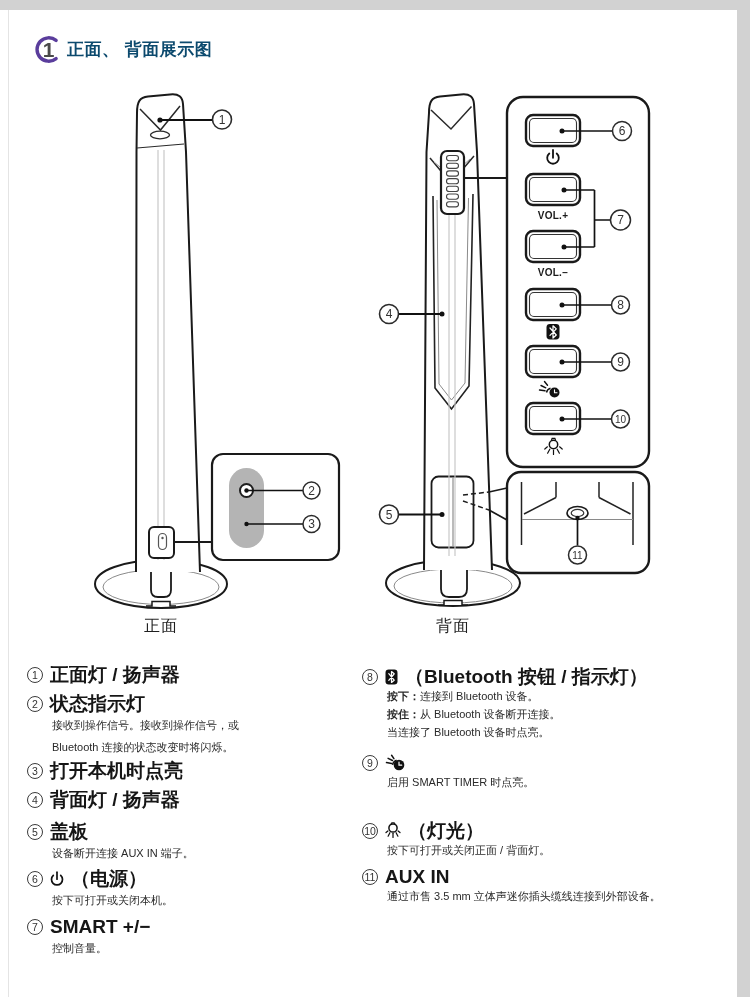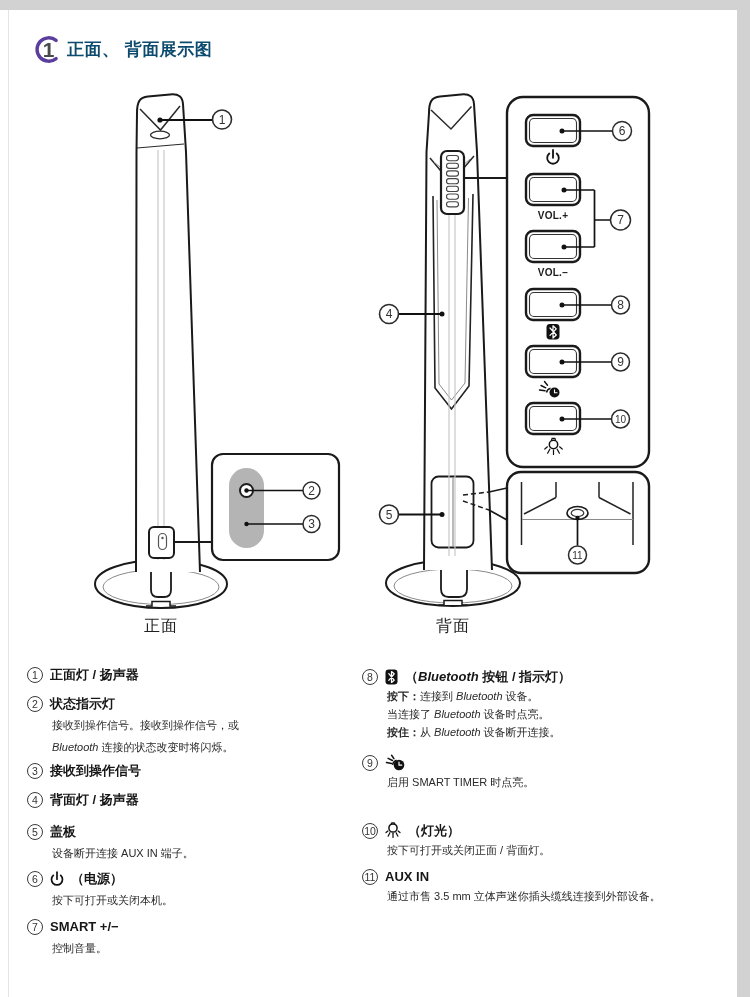--- a/index.html
+++ b/index.html
@@ -23,28 +23,28 @@
   .co2{font-size:10px;fill:#333;text-anchor:middle;}
   .side-label{font-size:16px;fill:#1f1f1f;text-anchor:middle;letter-spacing:1px;}
   .vol-label{font-size:10px;font-weight:bold;fill:#1a1a1a;text-anchor:middle;letter-spacing:.3px;}
 
   
   .entry{position:absolute;width:360px;color:#1c1c1c;}
   .entry.left{left:27px;}
   .entry.right{left:362px;width:375px;}
   .trow{display:flex;align-items:center;gap:7px;height:21px;}
   .cnum{display:inline-flex;align-items:center;justify-content:center;min-width:16px;height:16px;padding:0 1px;border:1.4px solid #3b3b3b;border-radius:50%;font-size:10.5px;color:#333;box-sizing:border-box;flex:0 0 auto;}
-  .etitle{font-size:13px;font-weight:bold;color:#161616;}
+  .etitle{font-size:19px;font-weight:bold;color:#161616;}
   .ticon{display:inline-flex;align-items:center;flex:0 0 auto;}
   .dline{margin-left:25px;font-size:11px;color:#2a2a2a;}
   .entry.left .dline{line-height:22px;}
   .entry.right .dline{line-height:18px;}
   .entry .dline:first-of-type{margin-top:4px;}
   .b{font-weight:bold;}
-  .i{font-style:italic;}
+  .i{}
 </style>
 </head>
 <body>
 
 <div id="page">
   <div id="chrome-top" class="chrome"></div>
   <div id="chrome-right" class="chrome"></div>
   <div id="page-edge"></div>
 
   <div class="doc-title">
@@ -275,21 +275,21 @@
       <span class="cnum">2</span>
       <span class="etitle"><span>状态指示灯</span></span>
     </div>
     <div class="dline"><span>接收到操作信号。接收到操作信号，或</span></div>
     <div class="dline"><span class="i">Bluetooth</span><span> 连接的状态改变时将闪烁。</span></div>
   </div>
 
   <div class="entry left" style="top:760px">
     <div class="trow">
       <span class="cnum">3</span>
-      <span class="etitle"><span>接收到操作信号</span></span>
+      <span class="etitle"><span>打开本机时点亮</span></span>
     </div>
   </div>
 
   <div class="entry left" style="top:789px">
     <div class="trow">
       <span class="cnum">4</span>
       <span class="etitle"><span>背面灯 / 扬声器</span></span>
     </div>
   </div>
 
@@ -328,22 +328,22 @@
       <span class="cnum">8</span>
       <span class="ticon">
         <svg width="13" height="16" viewBox="0 0 13 16">
           <rect x="0.5" y="0.5" width="12" height="15" rx="3.2" fill="#111"></rect>
           <path d="M3.8,4.7 L9.2,11.2 L6.5,13.4 L6.5,2.6 L9.2,4.8 L3.8,11.3" stroke="#fff" stroke-width="1.25" fill="none" stroke-linejoin="round" stroke-linecap="round"></path>
         </svg>
       </span>
       <span class="etitle"><span>（</span><span class="i">Bluetooth</span><span> 按钮 / 指示灯）</span></span>
     </div>
     <div class="dline"><span class="b">按下：</span><span>连接到 </span><span class="i">Bluetooth</span><span> 设备。</span></div>
+    <div class="dline"><span class="b">按住：</span><span>从 </span><span class="i">Bluetooth</span><span> 设备断开连接。</span></div>
     <div class="dline"><span>当连接了 </span><span class="i">Bluetooth</span><span> 设备时点亮。</span></div>
-    <div class="dline"><span class="b">按住：</span><span>从 </span><span class="i">Bluetooth</span><span> 设备断开连接。</span></div>
   </div>
 
   <div class="entry right" style="top:752px">
     <div class="trow">
       <span class="cnum">9</span>
       <span class="ticon">
         <svg width="21" height="17" viewBox="0 0 21 17">
           <g stroke="#111" stroke-width="1.5" stroke-linecap="round">
             <path d="M1.5,8.6 L6.6,9.4"></path>
             <path d="M3.1,4.4 L7.5,6.5"></path>

